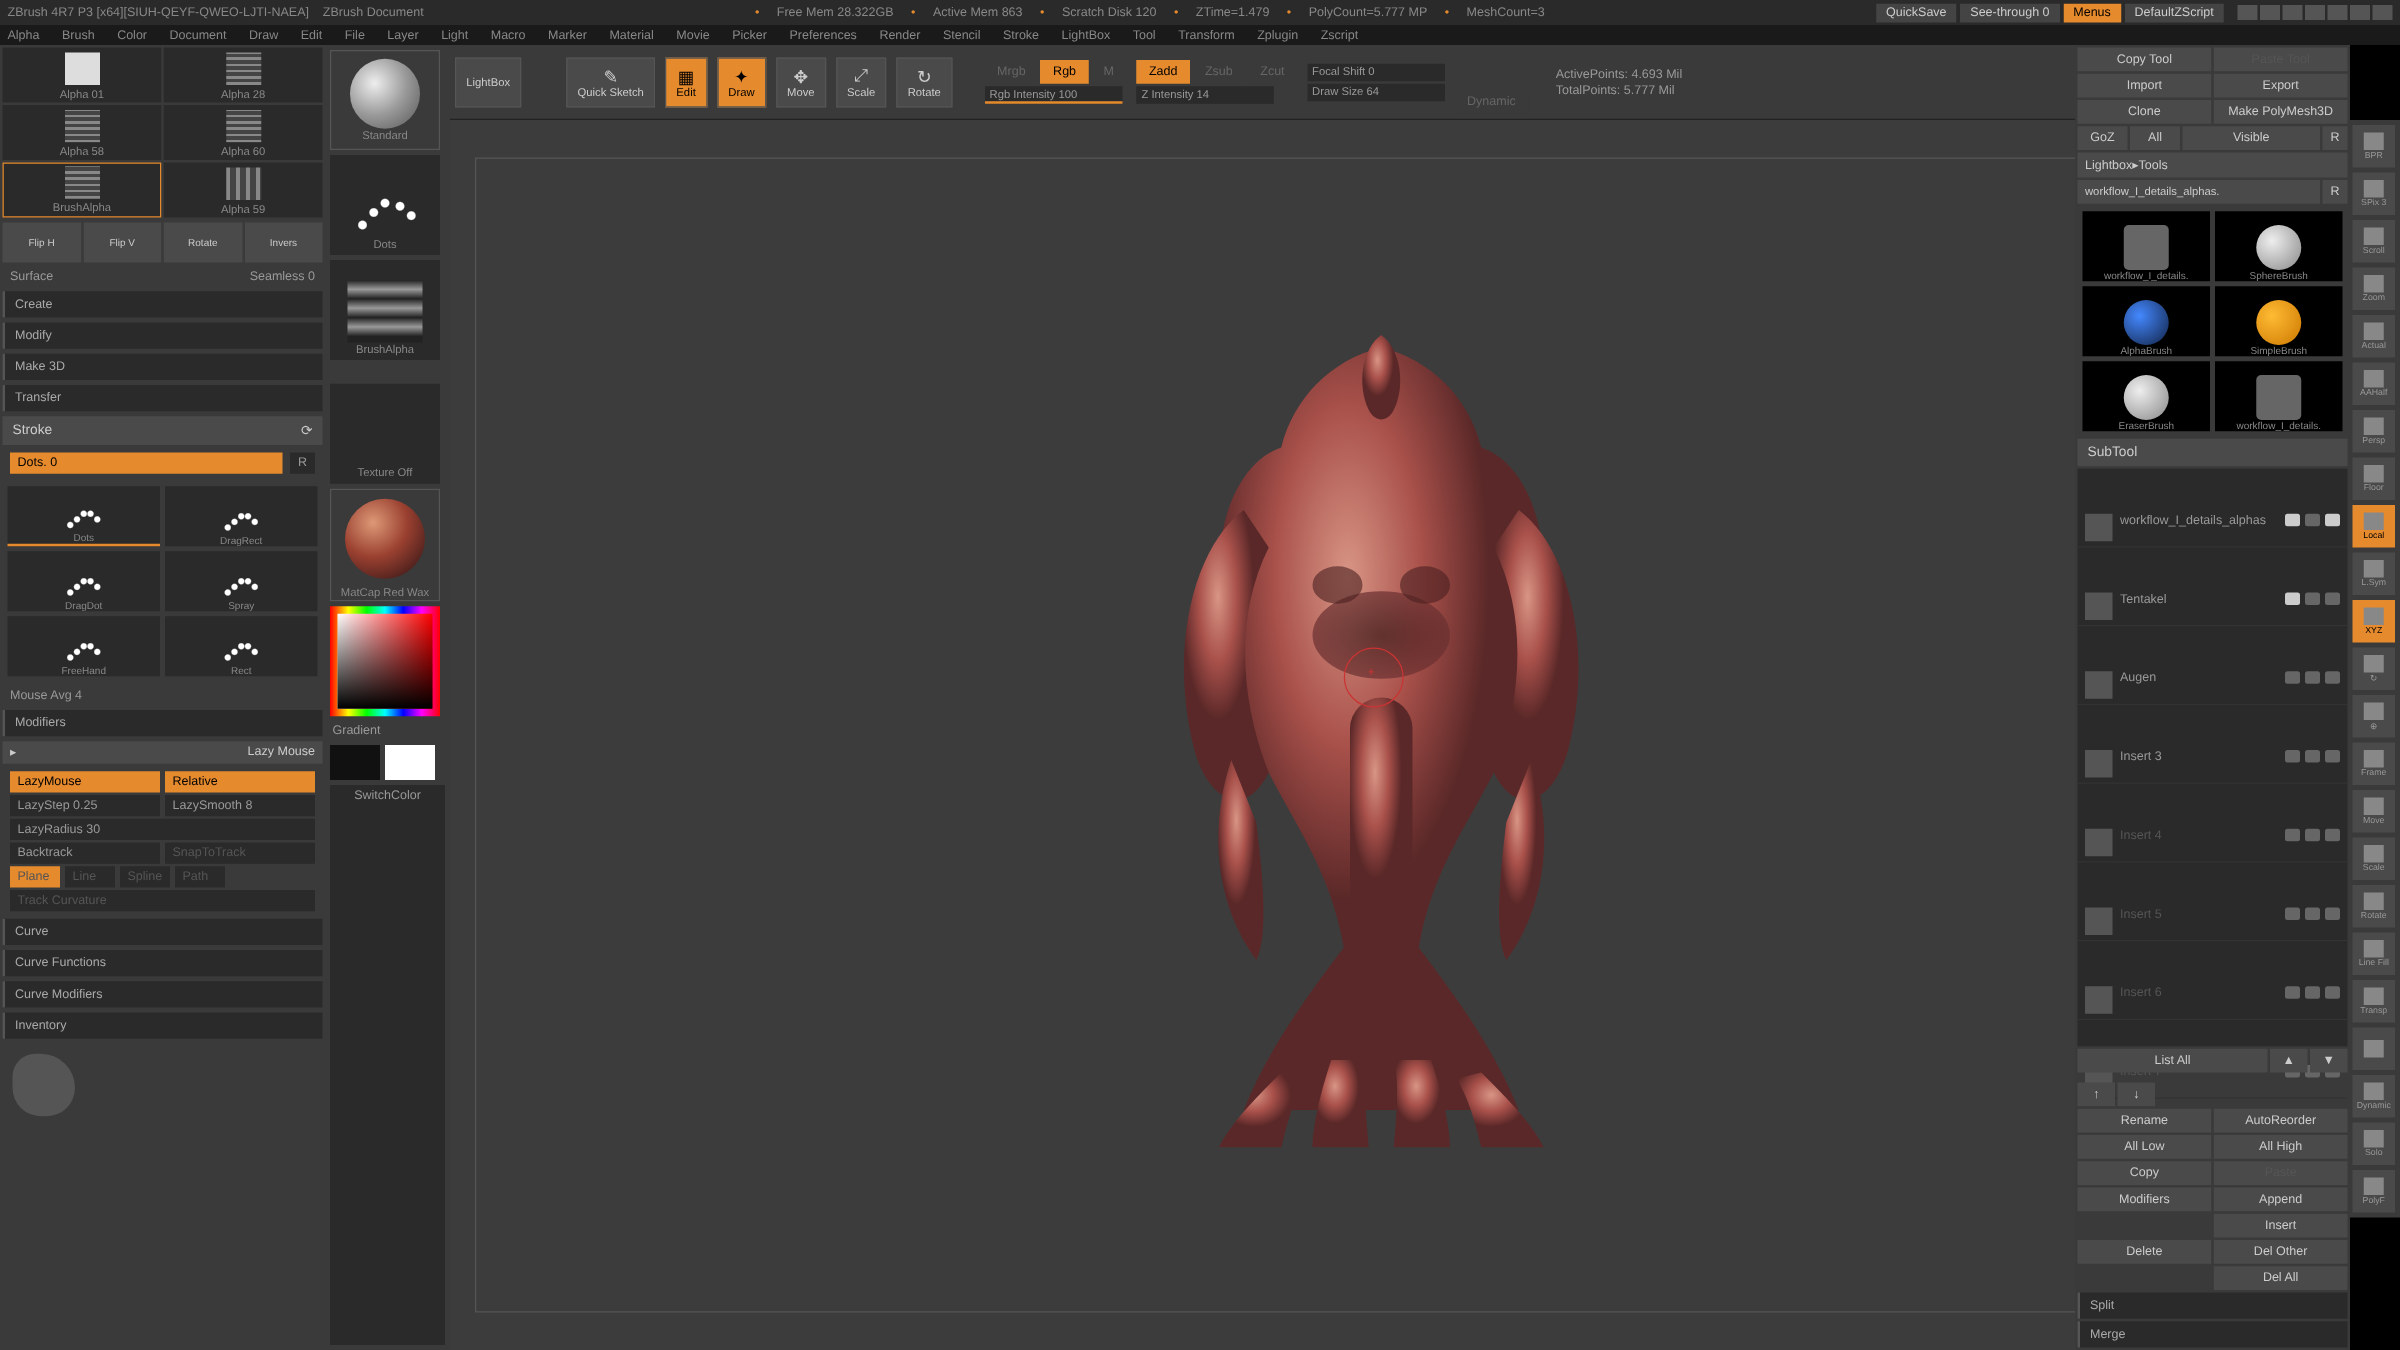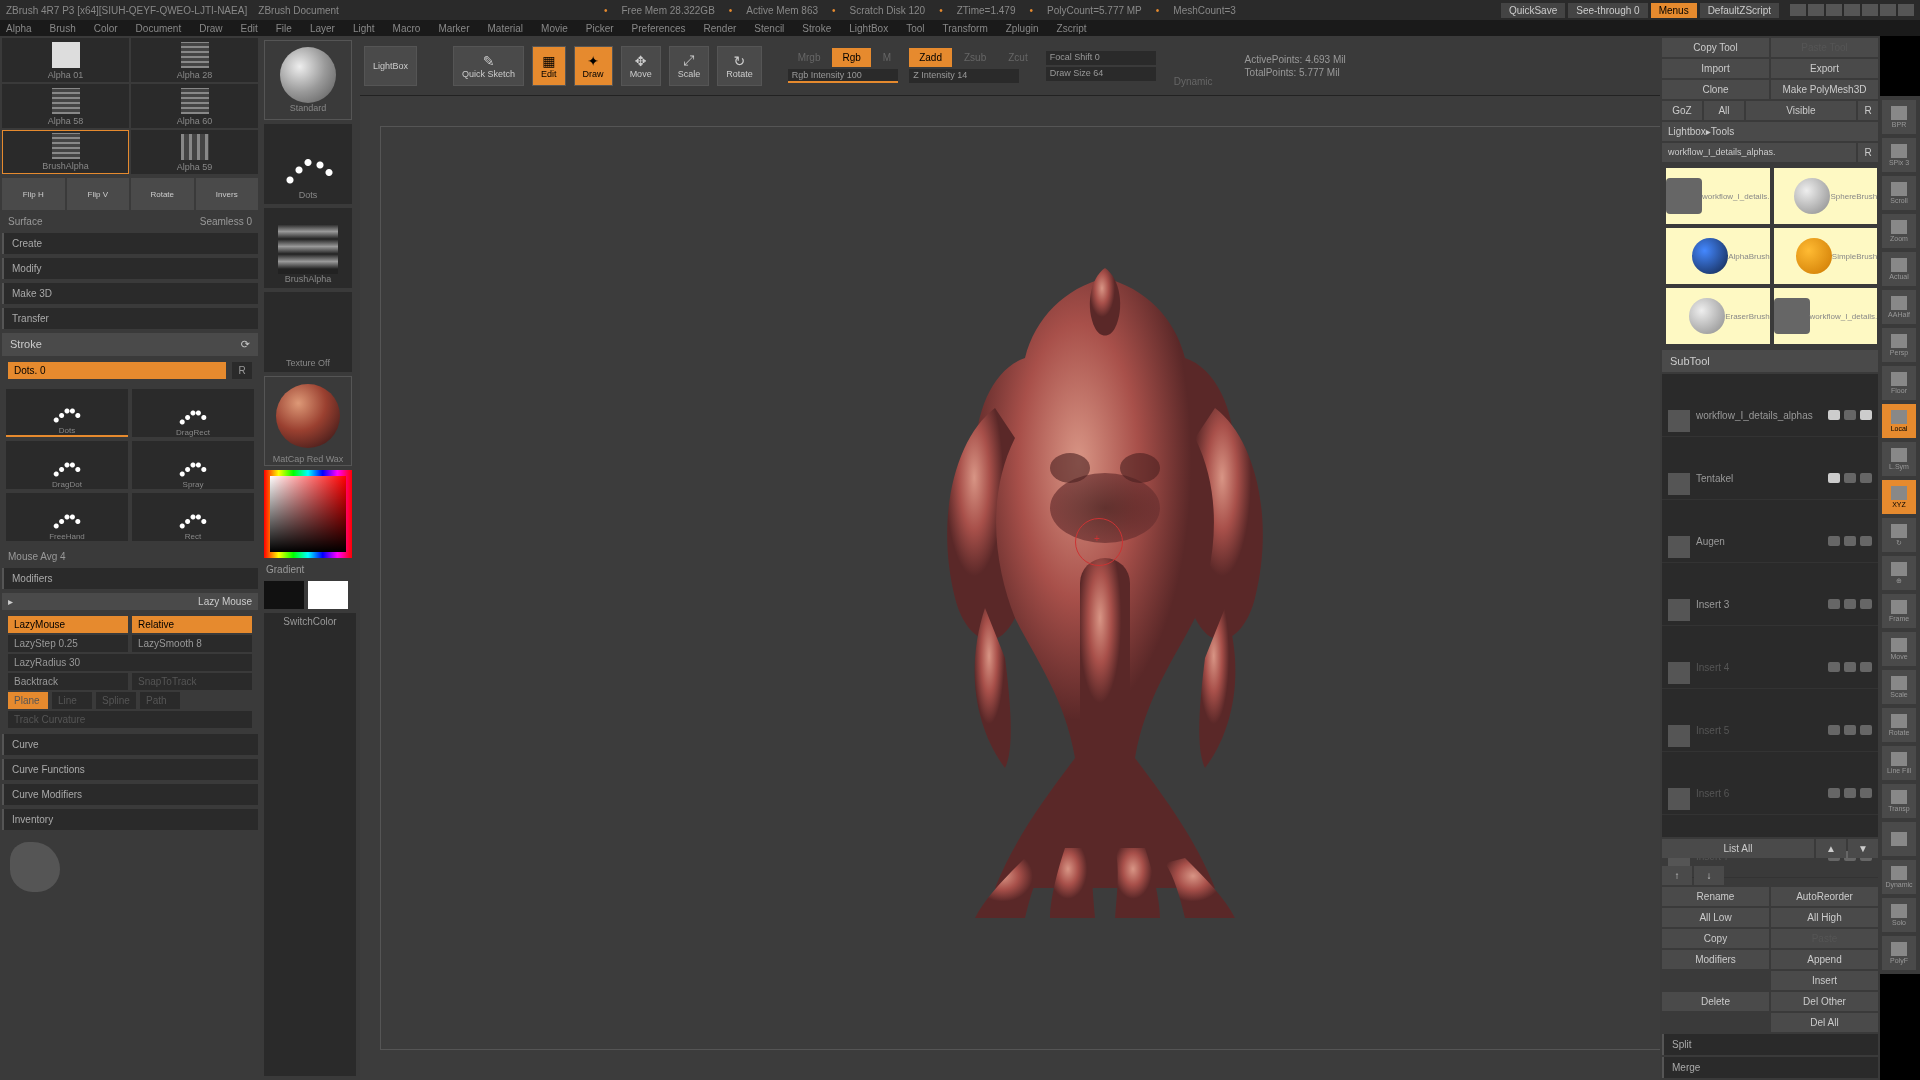--- a/index.html
+++ b/index.html
@@ -58,21 +58,21 @@
 .inventory .fly { width:50px; height:50px; background:#555; border-radius:40% 60% 50% 50%; }
 
 
 .centerstrip { width:100px; background:#3a3a3a; display:flex; flex-direction:column; gap:4px; padding:4px; }
 .brushthumb { width:88px; height:80px; background:#3a3a3a; border:1px solid #555; display:flex; flex-direction:column; align-items:center; justify-content:center; font-size:9px; color:#888; }
 .brushball { width:56px; height:56px; border-radius:50%; background:radial-gradient(circle at 35% 35%,#eee,#999 50%,#555); }
 .stroketh { width:88px; height:80px; background:#2a2a2a; display:flex; flex-direction:column; align-items:center; justify-content:flex-end; font-size:9px; color:#888; padding:4px; }
 .stroketh .s { width:60px; height:50px; }
 .stroketh.dots .s { background:radial-gradient(circle at 20% 80%,#fff 3px,transparent 4px),radial-gradient(circle at 35% 60%,#fff 3px,transparent 4px),radial-gradient(circle at 50% 45%,#fff 3px,transparent 4px),radial-gradient(circle at 70% 50%,#fff 3px,transparent 4px),radial-gradient(circle at 85% 65%,#fff 3px,transparent 4px); }
 .stroketh.grad .s { background:linear-gradient(180deg,#222 0,#999 15%,#222 30%,#999 45%,#222 60%,#999 75%,#222 90%); }
-.stroketh.tex { background:#2a2a2a; }
+.stroketh.tex { background:#2a2a2a;margin-top:15px; }
 .matball { width:64px; height:64px; border-radius:50%; background:radial-gradient(circle at 35% 30%,#d97,#9a4030 45%,#3a1818 90%); margin:6px auto; }
 .colorpick { width:88px; height:88px; position:relative; }
 .colorpick .hue { position:absolute; inset:0; background:linear-gradient(90deg,red,yellow,lime,cyan,blue,magenta,red); }
 .colorpick .sat { position:absolute; inset:6px 6px 6px 6px; background:linear-gradient(0deg,#000,transparent),linear-gradient(90deg,#fff,red); }
 .swrow { display:flex; gap:4px; }
 .sw { width:40px; height:28px; }
 
 .canvas { flex:1; background:#3c3c3c; position:relative; margin-top:60px; margin-right:70px; }
 .viewport { position:absolute; top:30px; left:20px; right:20px; bottom:30px; border:1px solid #555; overflow:hidden; display:flex; align-items:center; justify-content:center; }
 .sculpt { width:480px; height:660px; position:relative; }
@@ -86,21 +86,21 @@
 .dockbtn.orange { background:#e68a2e; color:#000; }
 .dockbtn .ico { width:16px; height:14px; background:#888; margin-bottom:1px; }
 
 
 .rightpanel { position:absolute; right:40px; top:36px; width:220px; bottom:0; background:#3a3a3a; display:flex; flex-direction:column; padding:2px; gap:2px; font-size:10px; }
 .rp-row { display:flex; gap:2px; }
 .rp-btn { flex:1; background:#4a4a4a; padding:4px 6px; color:#ccc; text-align:center; }
 .rp-btn.dim { color:#555; }
 .rp-btn.sm { font-size:9px; }
 .toolgrid { display:grid; grid-template-columns:1fr 1fr; gap:4px; padding:4px; }
-.toolcell { background:#fef9c3; height:56px; display:flex; flex-direction:row; align-items:center; justify-content:flex-end; font-size:8px; color:#888; }
+.toolcell { background:#000000; height:56px; display:flex; flex-direction:column; align-items:center; justify-content:flex-end; font-size:8px; color:#888; }
 .toolcell .t { width:36px; height:36px; background:#666; border-radius:4px; }
 .toolcell .t.sphere { border-radius:50%; background:radial-gradient(circle at 35% 35%,#eee,#888); }
 .toolcell .t.alpha { border-radius:50%; background:radial-gradient(circle at 35% 35%,#48f,#124); }
 .toolcell .t.simple { background:radial-gradient(circle at 35% 35%,#fb3,#c70); border-radius:50%; }
 .toolcell .t.erase { background:radial-gradient(circle at 35% 35%,#eee,#888); border-radius:50%; }
 .sublist { background:#2a2a2a; min-height:260px; }
 .sublist .item { display:flex; gap:6px; padding:4px 6px; border-bottom:1px solid #333;margin-top:32px; }
 .sublist .item .th { width:22px; height:22px; background:#555; }
 .sublist .item .eyes { margin-left:auto; display:flex; gap:4px; }
 .sublist .item .eye { width:12px; height:10px; background:#666; border-radius:2px; }

